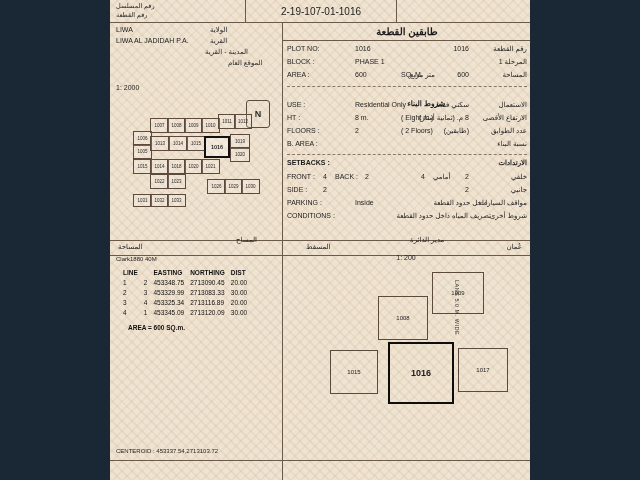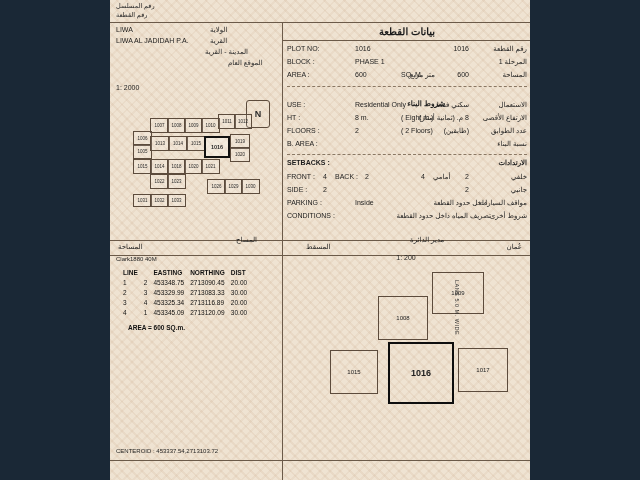--- a/index.html
+++ b/index.html
@@ -91,35 +91,36 @@
   <div class="gutter left"></div>
   <div class="gutter right"></div>
 
   <div class="sheet">
 
     <div class="topbar">
       <div class="cell t-serial">
         <span style="position:absolute;left:6px;top:2px;font-size:6.5px;">رقم المسلسل</span>
         <span style="position:absolute;left:6px;top:11px;font-size:6.5px;">رقم القطعة</span>
       </div>
+      <div class="cell t-num">2-19-107-01-1016</div>
     </div>
 
     <div class="hdr">
       <span class="lbl ar" style="left:100px;top:4px;">الولاية</span>
       <span class="val" style="left:6px;top:4px;">LIWA</span>
       <span class="lbl ar" style="left:100px;top:15px;">القرية</span>
       <span class="val" style="left:6px;top:15px;">LIWA AL JADIDAH P.A.</span>
       <span class="lbl ar" style="left:95px;top:26px;">المدينة - القرية</span>
       <span class="lbl ar" style="left:118px;top:37px;">الموقع العام</span>
     </div>
 
     <div class="vsep" style="left:172px;"></div>
 
     <div class="panel">
-      <div class="panel-title">بيانات القطعة</div>
+      <div class="panel-title">طابقين القطعة</div>
 
       <div class="prow" style="top:22px;">
         <span class="en">PLOT NO:</span>
         <span class="en2">1016</span>
         <span class="ar2">1016</span>
         <span class="ar">رقم القطعة</span>
       </div>
       <div class="prow" style="top:35px;">
         <span class="en">BLOCK :</span>
         <span class="en2">PHASE 1</span>

